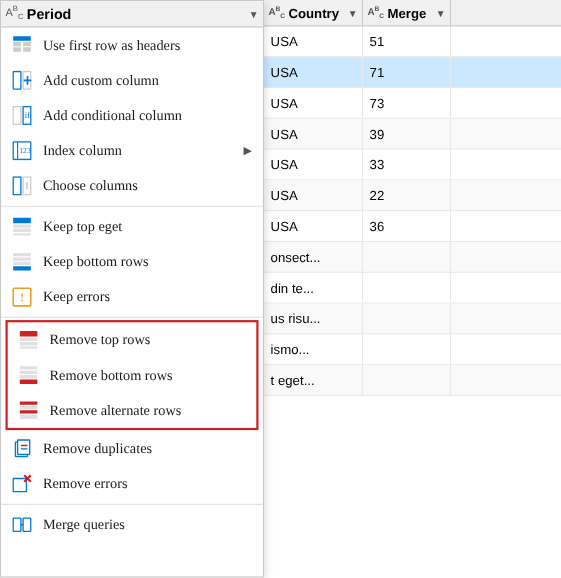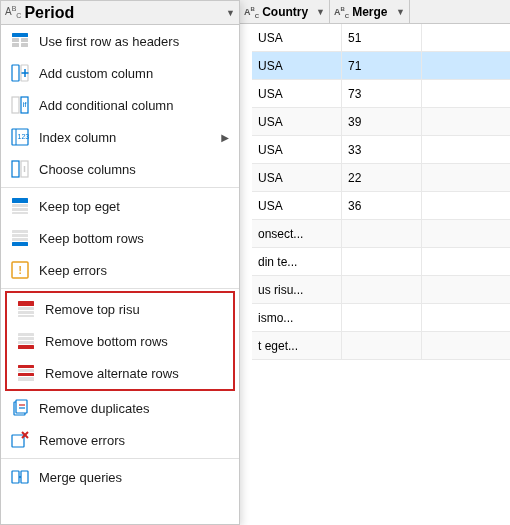--- a/index.html
+++ b/index.html
@@ -27,20 +27,21 @@
       overflow: hidden;
     }
 
     .menu-item {
       display: flex;
       align-items: center;
       padding: 5px 10px 5px 8px;
       cursor: pointer;
       color: #1a1a1a;
       height: 32px;
+      font-family: Liberation Serif, serif;
     }
 
     .menu-icon {
       width: 22px;
       height: 22px;
       margin-right: 8px;
       flex-shrink: 0;
       display: flex;
       align-items: center;
       justify-content: center;
@@ -104,21 +105,20 @@
     }
 
     .th-filter {
       font-size: 9px;
       color: #555;
       margin-left: 2px;
     }
 
     .table-body {
       overflow: hidden;
-      padding-left: 12px;
     }
 
     .tr {
       display: flex;
       border-bottom: 1px solid #e8e8e8;
       height: 28px;
     }
 
     .tr:nth-child(even) {
       background: #f9f9f9;
@@ -143,21 +143,21 @@
     .col-country { width: 90px; }
     .col-units { width: 80px; }
   </style>
 </head>
 <body>
 
 <div class="context-menu">
 
   <div style="display:flex; align-items:center; height:24px; background:#f0f0f0; border-bottom:1px solid #c8c8c8; padding: 0 4px;">
     <span style="font-size:10px; color:#555; margin-right:3px;">A<sup style="font-size:7px">B</sup><sub style="font-size:7px">C</sub></span>
-    <span style="font-weight:600; font-size:16px; flex:1;">Period</span>
+    <span style="font-weight:600; font-size:13px; flex:1;">Period</span>
     <span style="font-size:9px; color:#555; cursor:pointer;">▼</span>
   </div>
 
   <div id="menu-container">
       <div class="menu-item">
         <span class="menu-icon">
           <svg width="18" height="18" viewBox="0 0 18 18">
             <rect x="1" y="1" width="16" height="4" fill="#0078d4" rx="0.5"></rect>
             <rect x="1" y="6" width="7" height="4" fill="#ccc" rx="0.5"></rect>
             <rect x="10" y="6" width="7" height="4" fill="#ccc" rx="0.5"></rect>
@@ -245,21 +245,21 @@
       <div style="border: 2px solid rgb(204, 34, 34); margin: 1px 4px;">
         <div class="menu-item">
           <span class="menu-icon">
             <svg width="18" height="18" viewBox="0 0 18 18">
               <rect x="1" y="1" width="16" height="5" fill="#cc2222" rx="0.5"></rect>
               <rect x="1" y="7" width="16" height="3" fill="#e0e0e0" rx="0.5"></rect>
               <rect x="1" y="11" width="16" height="3" fill="#e0e0e0" rx="0.5"></rect>
               <rect x="1" y="15" width="16" height="2" fill="#e0e0e0" rx="0.5"></rect>
             </svg>
           </span>
-          <span class="menu-label">Remove top risu</span>
+          <span class="menu-label">Remove top rows</span>
         </div>
         <div class="menu-item">
           <span class="menu-icon">
             <svg width="18" height="18" viewBox="0 0 18 18">
               <rect x="1" y="1" width="16" height="3" fill="#e0e0e0" rx="0.5"></rect>
               <rect x="1" y="5" width="16" height="3" fill="#e0e0e0" rx="0.5"></rect>
               <rect x="1" y="9" width="16" height="3" fill="#e0e0e0" rx="0.5"></rect>
               <rect x="1" y="13" width="16" height="4" fill="#cc2222" rx="0.5"></rect>
             </svg>
           </span>

